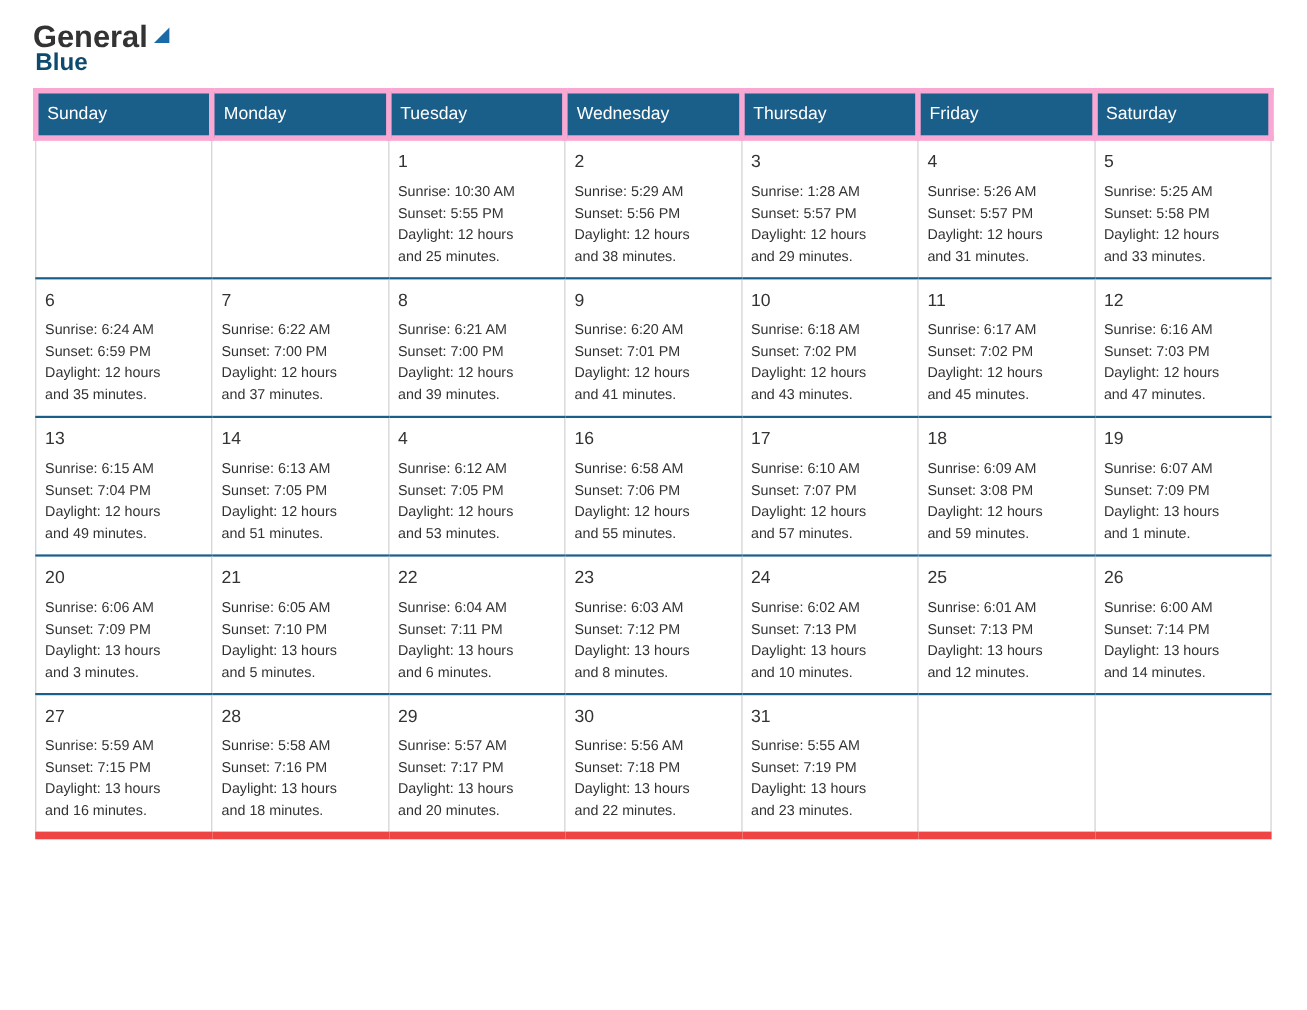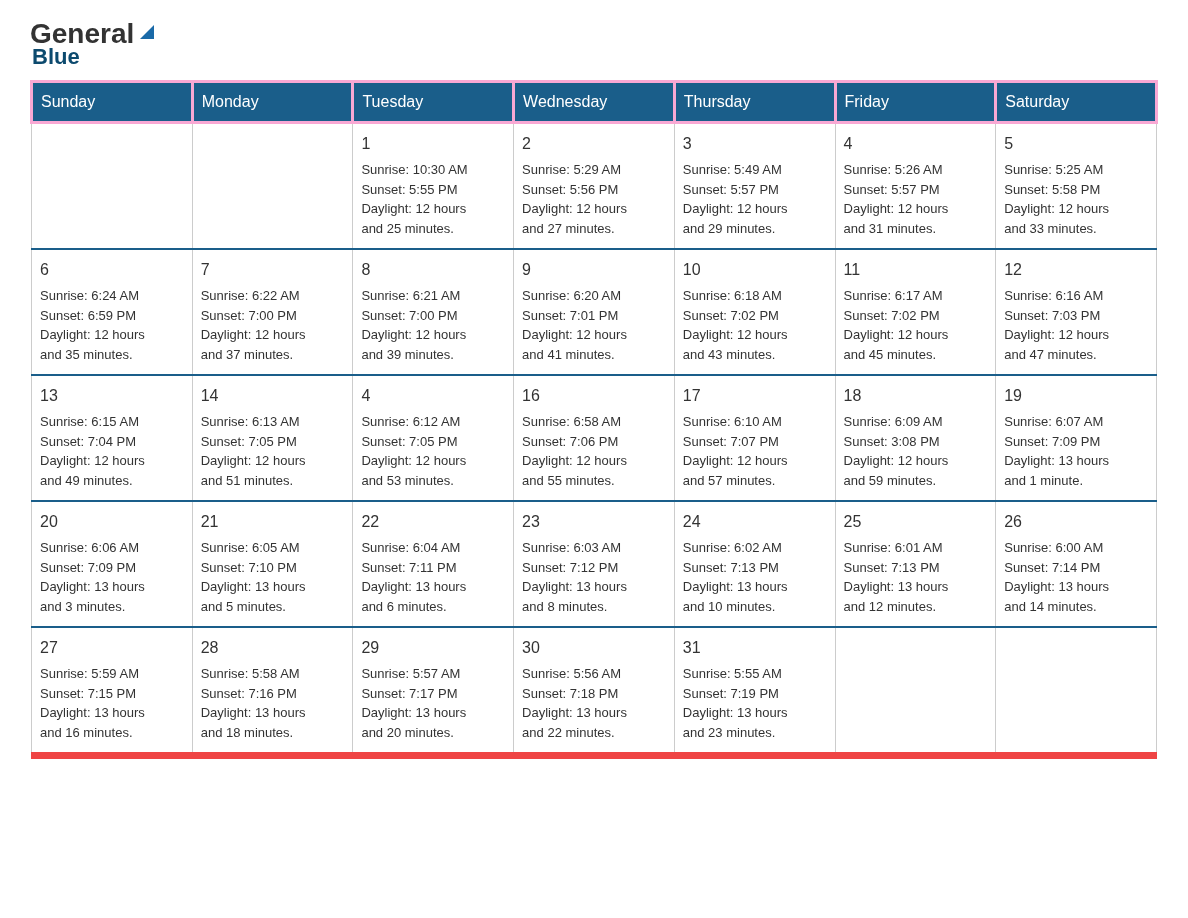--- a/index.html
+++ b/index.html
@@ -53,21 +53,21 @@
       border-collapse: collapse;
       margin-top: 10px;
     }
     th {
       background-color: #1a5e8a;
       color: #fff;
       padding: 10px 8px;
       text-align: left;
       font-size: 16px;
       font-weight: normal;
-      border: 3px solid #f9a8d4;
+      border: 5px solid #f9a8d4;
     }
     td {
       vertical-align: top;
       padding: 8px 8px 10px 8px;
       border: 1px solid #ccc;
       width: 14.28%;
       min-height: 100px;
       font-size: 13px;
       color: #333;
       line-height: 1.5;
@@ -128,25 +128,25 @@
           <div>Sunrise: 10:30 AM</div>
           <div>Sunset: 5:55 PM</div>
           <div>Daylight: 12 hours</div>
           <div>and 25 minutes.</div>
         </td>
         <td>
           <span class="day-number">2</span>
           <div>Sunrise: 5:29 AM</div>
           <div>Sunset: 5:56 PM</div>
           <div>Daylight: 12 hours</div>
-          <div>and 27 minutes.</div>
+          <div>and 38 minutes.</div>
         </td>
         <td>
           <span class="day-number">3</span>
-          <div>Sunrise: 5:49 AM</div>
+          <div>Sunrise: 1:28 AM</div>
           <div>Sunset: 5:57 PM</div>
           <div>Daylight: 12 hours</div>
           <div>and 29 minutes.</div>
         </td>
         <td>
           <span class="day-number">4</span>
           <div>Sunrise: 5:26 AM</div>
           <div>Sunset: 5:57 PM</div>
           <div>Daylight: 12 hours</div>
           <div>and 31 minutes.</div>

